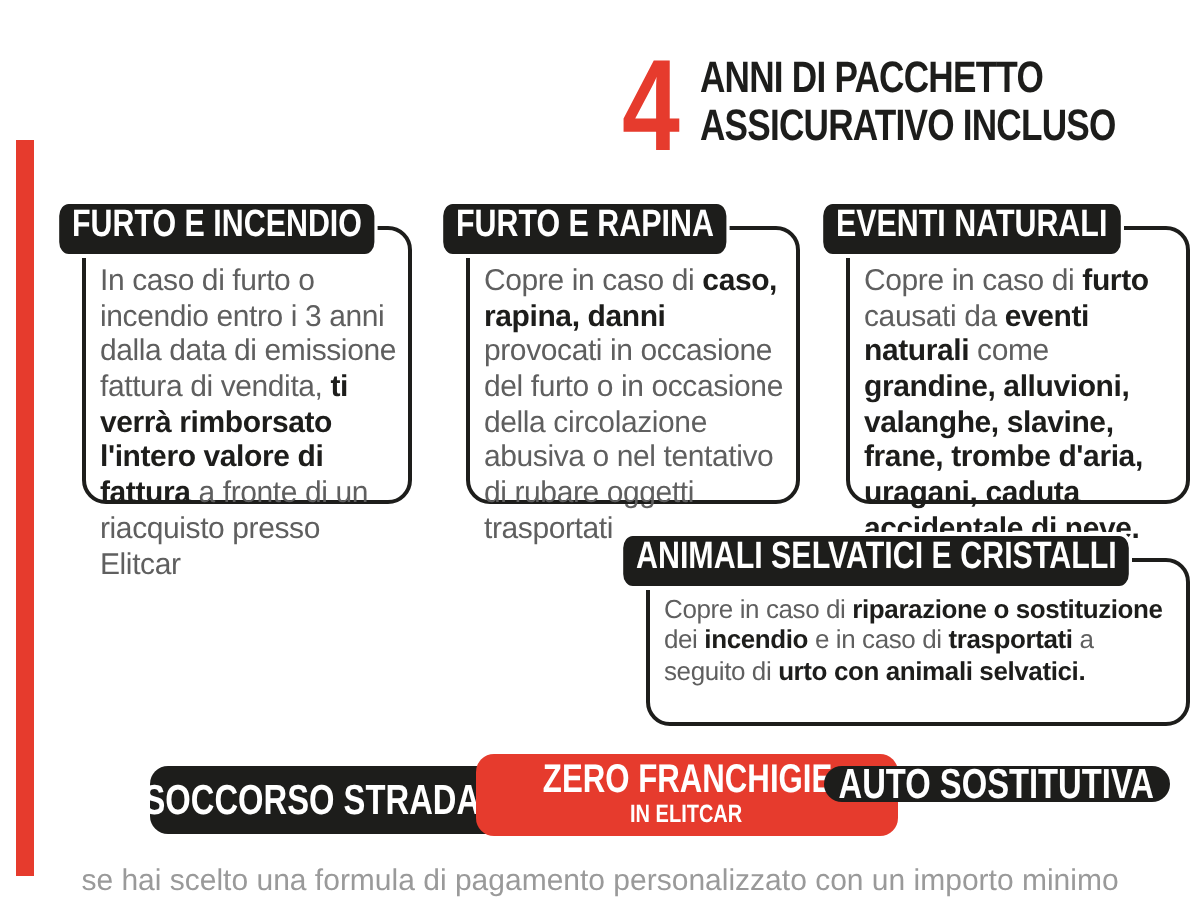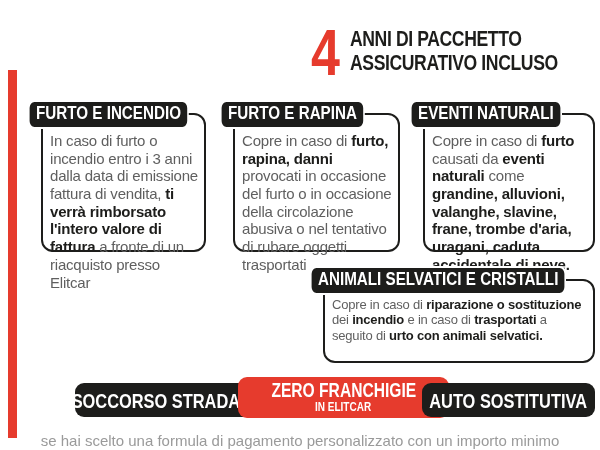--- a/index.html
+++ b/index.html
@@ -80,21 +80,21 @@
   
   .pill {
     position:absolute; display:flex; flex-direction:column;
     align-items:center; justify-content:center;
     border-radius:9px; color:#fff; z-index:2;
   }
   .pill-black { background:var(--black); }
   .pill-red   { background:var(--red); }
   .pill-1 { left:28px;  top:383px; width:183px; height:34px;margin-left:47px; }
   .pill-2 { left:238px; top:377px; width:211px; height:41px; }
-  .pill-3 { left:422px; top:383px; width:173px; height:34px;text-align:center; }
+  .pill-3 { left:412px; top:383px; width:173px; height:18px;text-align:center; }
   .pill-label {
     display:inline-block; white-space:nowrap;
     font-size:21px; font-weight:700; line-height:1;
     transform:scaleX(0.78); transform-origin:50% 50%;
   }
   .pill-2 .pill-label { font-size:20px; }
   .pill-sublabel {
     display:inline-block; white-space:nowrap;
     font-size:12.5px; font-weight:700; line-height:1.15;
     transform:scaleX(0.8); transform-origin:50% 50%;
@@ -121,21 +121,21 @@
 
   <div class="card card-1">
     <div class="card-frame"></div>
     <div class="card-badge">FURTO E INCENDIO</div>
     <div class="card-text"><span>In caso di furto o incendio entro i 3 anni dalla data di emissione fattura di vendita, </span><span class="seg-b">ti verrà rimborsato l'intero valore di fattura</span><span> a fronte di un riacquisto presso Elitcar</span></div>
   </div>
 
   <div class="card card-2">
     <div class="card-frame"></div>
     <div class="card-badge">FURTO E RAPINA</div>
-    <div class="card-text"><span>Copre in caso di </span><span class="seg-b">furto, rapina, danni</span><span> provocati in occasione del furto o in occasione della circolazione abusiva o nel tentativo di rubare oggetti trasportati</span></div>
+    <div class="card-text"><span>Copre in caso di </span><span class="seg-b">caso, rapina, danni</span><span> provocati in occasione del furto o in occasione della circolazione abusiva o nel tentativo di rubare oggetti trasportati</span></div>
   </div>
 
   <div class="card card-3">
     <div class="card-frame"></div>
     <div class="card-badge">EVENTI NATURALI</div>
     <div class="card-text"><span>Copre in caso di </span><span class="seg-b">furto</span><span> causati da </span><span class="seg-b">eventi naturali</span><span> come </span><span class="seg-b">grandine, alluvioni, valanghe, slavine, frane, trombe d'aria, uragani, caduta accidentale di neve.</span></div>
   </div>
 
 
   <div class="card card-5">

